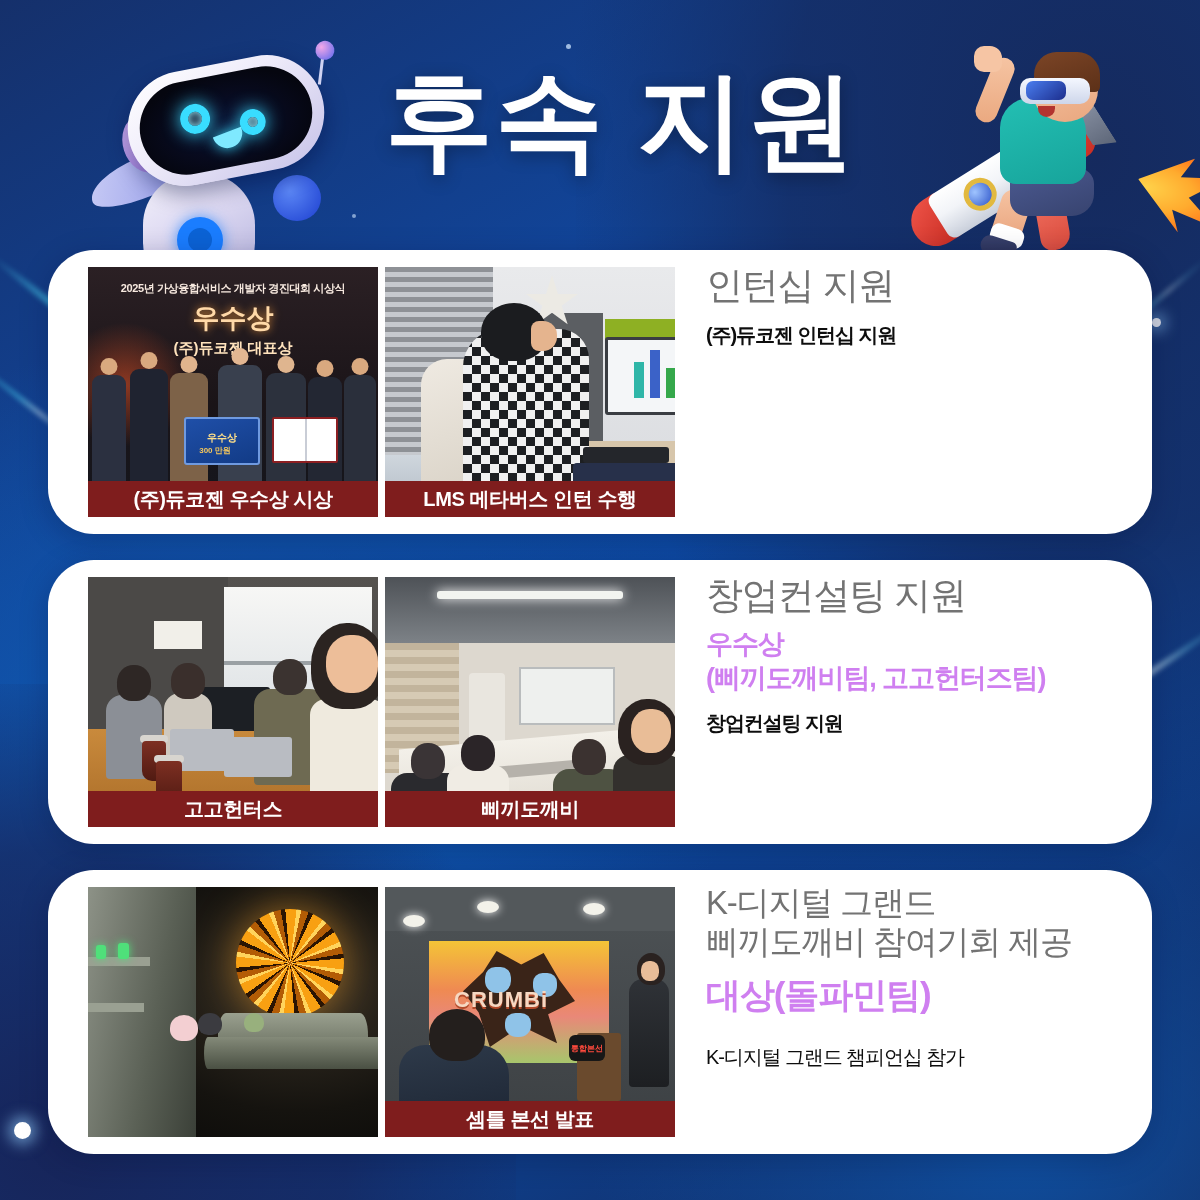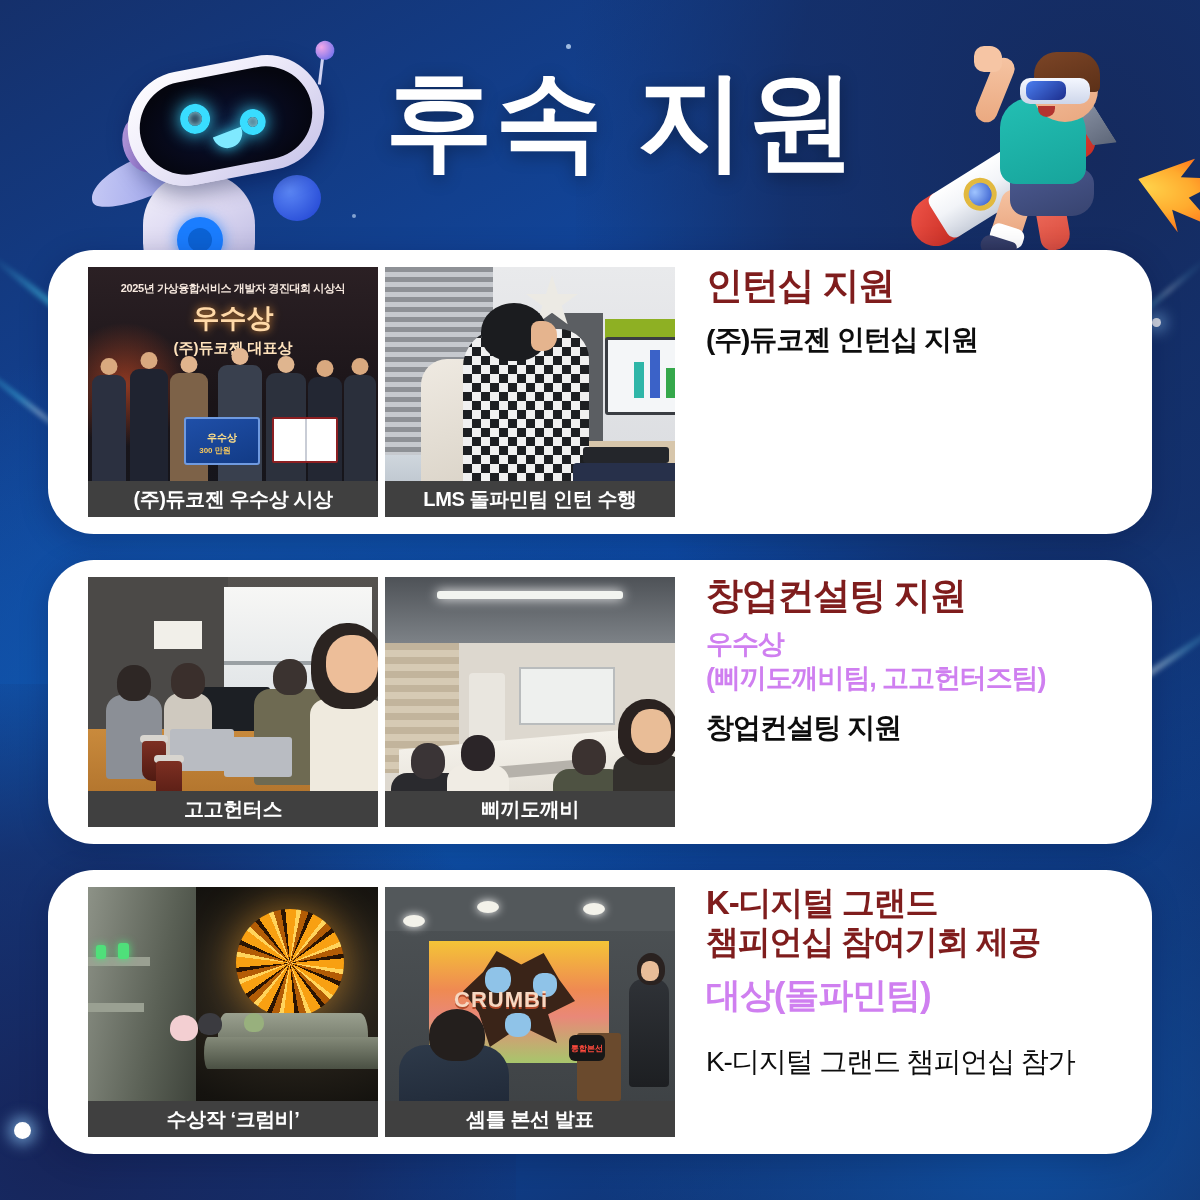--- a/index.html
+++ b/index.html
@@ -227,36 +227,36 @@
   }
   #card-0{ top:250px; height:284px; }
   #card-1{ top:560px; height:284px; }
   #card-2{ top:870px; height:284px; }
 
   .photos{ position:absolute; left:40px; top:17px; display:flex; gap:7px; }
   .photo-wrap{ position:relative; width:290px; height:250px; overflow:hidden; background:#111; }
   .photo{ position:absolute; left:0; top:0; width:290px; height:250px; overflow:hidden; }
   .caption{
     position:absolute; left:0; right:0; bottom:0; height:36px;
-    background:#404040; color:#fff;
+    background:#7f1d1d; color:#fff;
     font-size:20px; font-weight:bold; line-height:36px; text-align:center;
     letter-spacing:-.4px;
   }
 
   .text-col{ position:absolute; left:658px; top:14px; right:28px; }
   .c-head{
-    font-size:37px; font-weight:bold; color:#7f1d1d; letter-spacing:-1.2px;
+    font-size:37px; font-weight:normal; color:#737373; letter-spacing:-1.2px;
     line-height:1.18; white-space:pre-line;
   }
   .c-sub{
     margin-top:9px; font-size:27px; font-weight:bold; color:#cf7ff0;
     letter-spacing:-1.1px; line-height:1.28; white-space:pre-line;
   }
   .c-body{
-    margin-top:14px; font-size:28px; color:#0d0d0d; letter-spacing:-1.1px;
+    margin-top:14px; font-size:20px; color:#0d0d0d; letter-spacing:-1.1px;
     line-height:1.3;
   }
   #card-0 .c-body, #card-1 .c-body{ font-weight:bold; }
   #card-2 .c-head{ font-size:33px; }
   #card-2 .c-sub{ font-size:35px; margin-top:11px; }
   #card-2 .c-body{ margin-top:26px; font-weight:normal; }
 
   
   .ph-abs{ position:absolute; }
 
@@ -515,21 +515,21 @@
         </div>
         <div class="ph-abs p2-desk"></div>
         <div class="ph-abs p2-desk2"></div>
         <div class="ph-abs p2-chair"></div>
         <div class="ph-abs p2-person"></div>
         <div class="ph-abs p2-head"></div>
         <div class="ph-abs p2-face"></div>
         <div class="ph-abs p2-kb"></div>
         <div class="ph-abs p2-mat"></div>
       </div>
-      <figcaption class="caption">LMS 돌파민팀 인턴 수행</figcaption>
+      <figcaption class="caption">LMS 메타버스 인턴 수행</figcaption>
     </figure>
   </div>
 
   <div class="text-col">
     <div class="c-head">인턴십 지원</div>
     <div class="c-body">(주)듀코젠 인턴십 지원</div>
   </div>
 </section>
 
 <section class="card" id="card-1">
@@ -615,21 +615,20 @@
         <div class="p5-shelf" style="left:0;top:116px;width:56px;height:9px;"></div>
         <div class="p5-gem" style="left:8px;top:58px;width:10px;height:14px;"></div>
         <div class="p5-gem" style="left:30px;top:56px;width:11px;height:16px;"></div>
         <div class="ph-abs p5-orb"></div>
         <div class="ph-abs p5-pedestal"></div>
         <div class="ph-abs p5-pedestal2"></div>
         <div class="p5-char" style="left:82px;top:128px;width:28px;height:26px;background:#f3cfd2;"></div>
         <div class="p5-char" style="left:110px;top:126px;width:24px;height:22px;background:#3b3b40;"></div>
         <div class="p5-char" style="left:156px;top:126px;width:20px;height:19px;background:#98b07d;"></div>
       </div>
-      <figcaption class="caption">수상작 ‘크럼비’</figcaption>
     </figure>
 
     <figure class="photo-wrap">
       <div class="photo">
         <div class="ph-abs p6-bg"></div>
         <div class="ph-abs p6-ceil"></div>
         <div class="p6-light" style="left:18px;top:28px;"></div>
         <div class="p6-light" style="left:92px;top:14px;"></div>
         <div class="p6-light" style="left:198px;top:16px;"></div>
         <div class="ph-abs p6-screen"></div>
@@ -647,17 +646,17 @@
         </div>
         <div class="ph-abs p6-aud"></div>
         <div class="ph-abs p6-audhead"></div>
       </div>
       <figcaption class="caption">셈틀 본선 발표</figcaption>
     </figure>
   </div>
 
   <div class="text-col">
     <div class="c-head">K-디지털 그랜드
-챔피언십 참여기회 제공</div>
+삐끼도깨비 참여기회 제공</div>
     <div class="c-sub">대상(돌파민팀)</div>
     <div class="c-body">K-디지털 그랜드 챔피언십 참가</div>
   </div>
 </section>
 
 </body></html>

